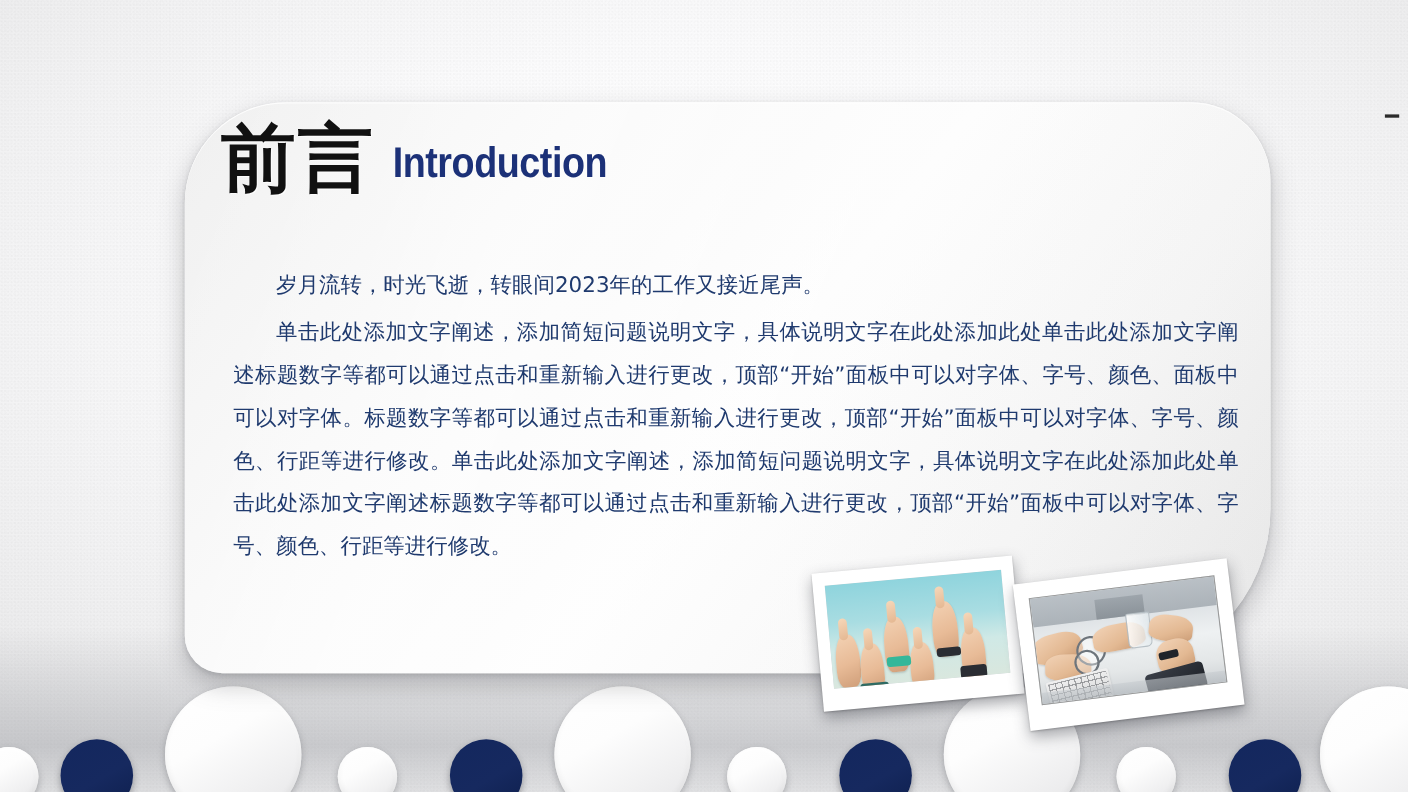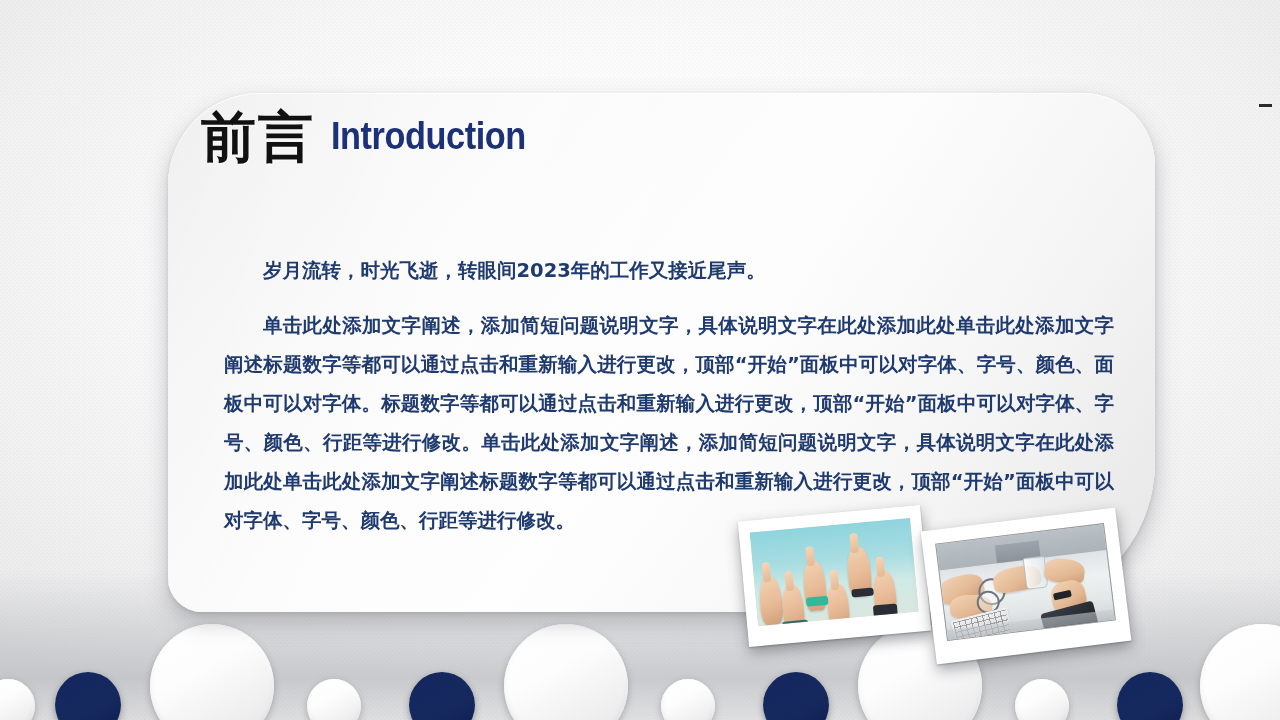--- a/index.html
+++ b/index.html
@@ -89,21 +89,21 @@
   .heading {
     position: absolute;
     left: 33px;
     top: 17px;
     display: flex;
     align-items: flex-end;
     gap: 16px;
   }
   .title-cn {
     font-family: "Liberation Sans", "DejaVu Sans", sans-serif;
-    font-size: 55px;
+    font-size: 68px;
     line-height: 1;
     font-weight: 700;
     color: #111111;
     letter-spacing: 2px;
     text-shadow: 1px 1px 0 rgba(255,255,255,.7);
   }
   .title-en {
     font-family: "Liberation Sans Narrow", "Liberation Sans", "DejaVu Sans", sans-serif;
     font-size: 39px;
     line-height: 1;
@@ -124,23 +124,22 @@
     top: 142px;
     width: 922px;
     color: #1f3a6e;
     font-family: "DejaVu Sans", "Liberation Sans", sans-serif;
     font-size: 19.5px;
     line-height: 39px;
     text-align: justify;
     text-justify: inter-character;
   }
   .body-copy p {
-    margin: 16px;
+    margin: 4px;
     text-indent: 2em;
-    font-weight: bold;
   }
 
   
   .photo {
     position: absolute;
     background: #ffffff;
     box-shadow: 0 6px 14px rgba(60,62,70,.45), 0 1px 2px rgba(0,0,0,.25);
   }
   .photo .frame-inner {
     position: absolute;

